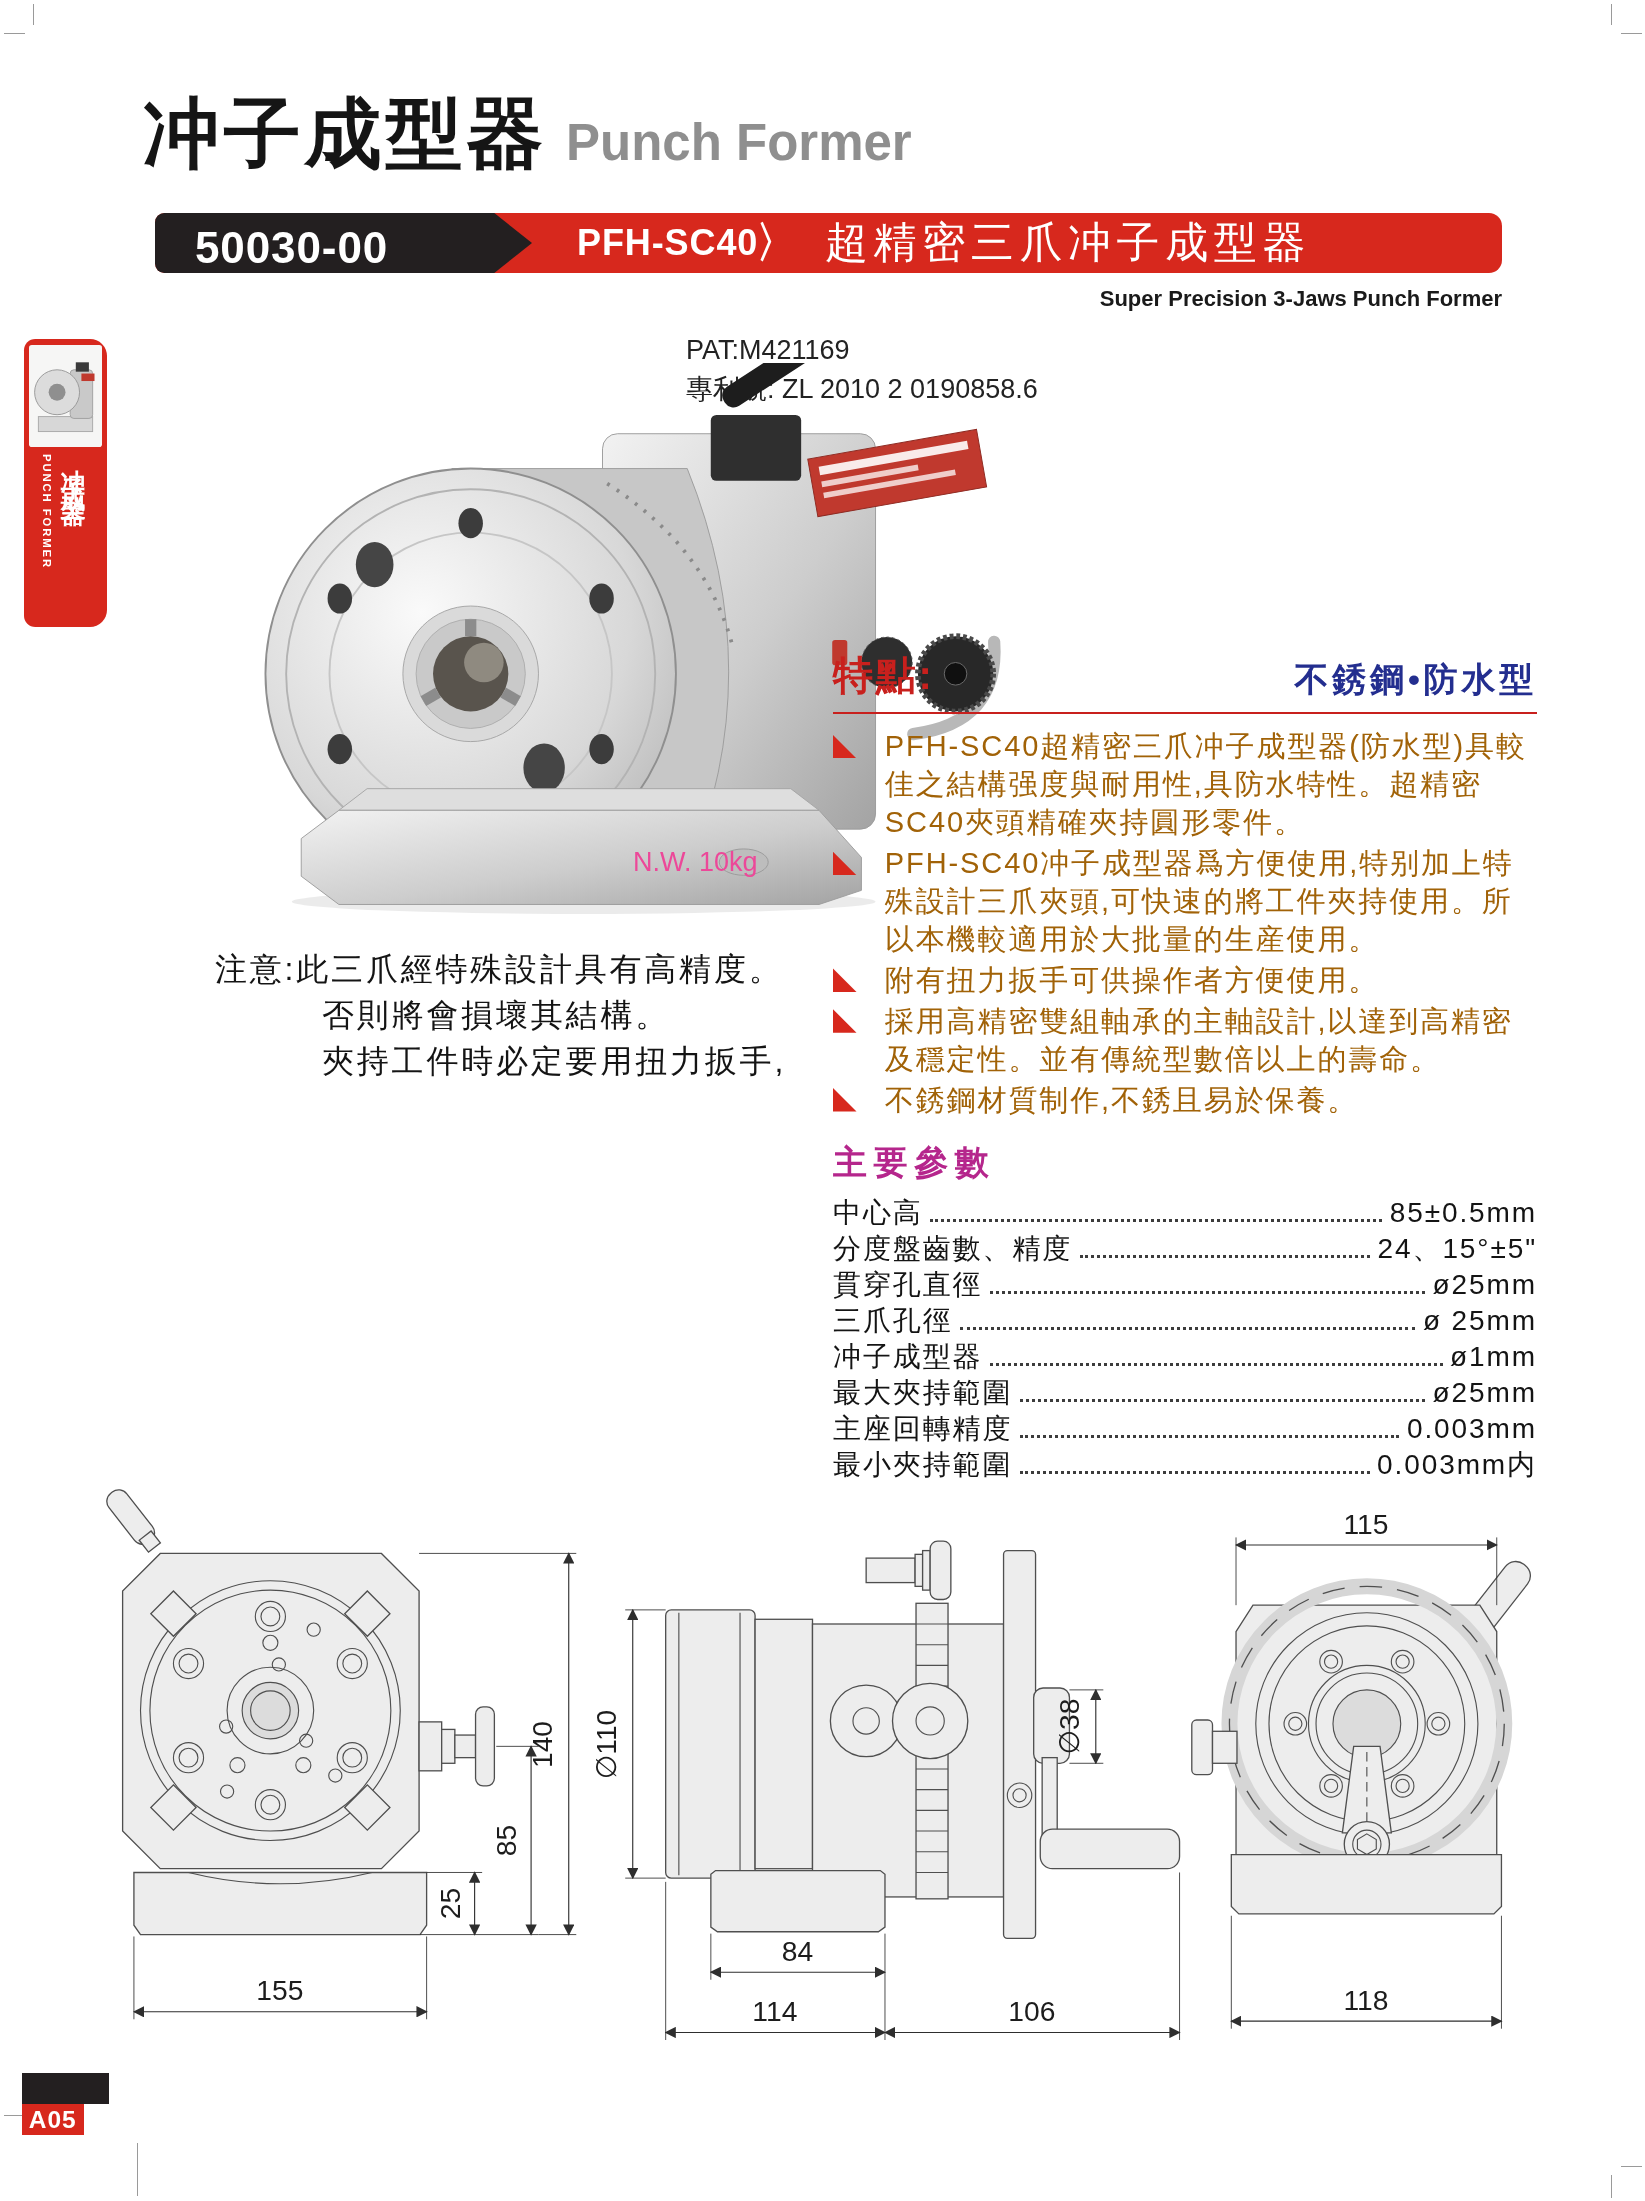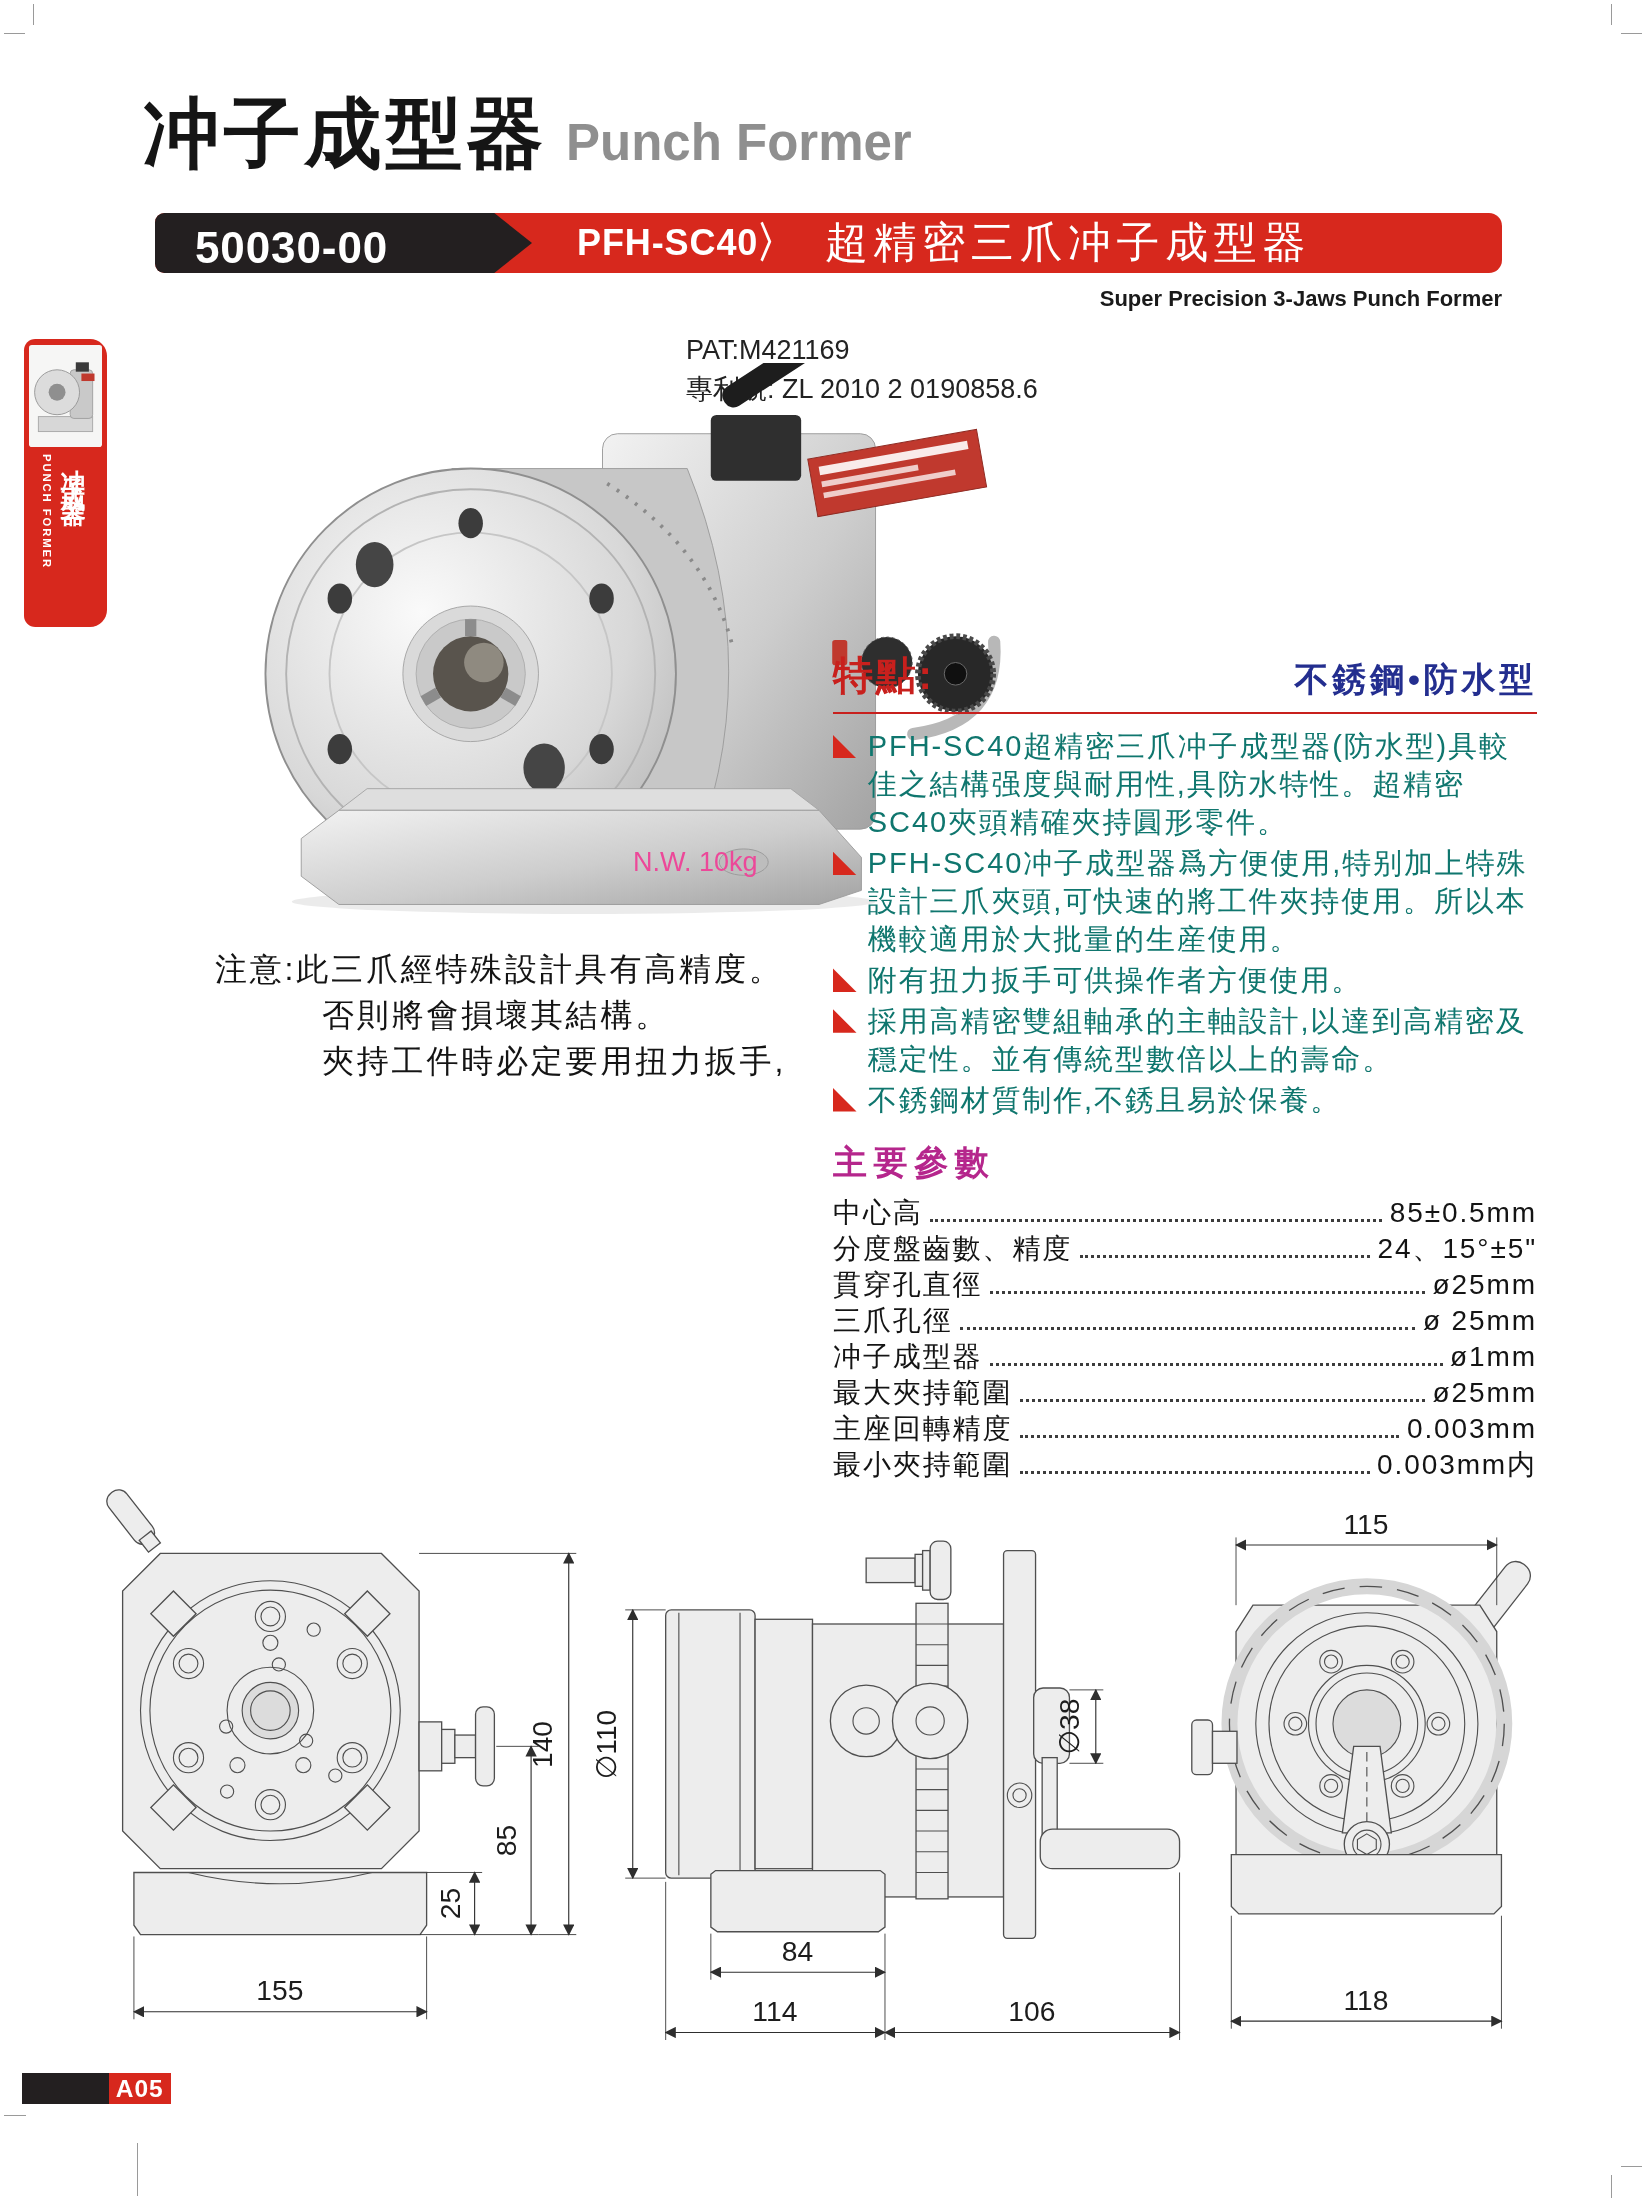--- a/index.html
+++ b/index.html
@@ -45,21 +45,21 @@
   .side-zh { writing-mode:vertical-rl; color:#fff; font-size:24.5px; font-weight:bold; letter-spacing:8.5px; }
   .side-en { writing-mode:vertical-rl; color:#fff; font-size:11.3px; font-weight:bold; letter-spacing:1.9px; margin-top:3.8px; }
 
   
   .right-col { position:absolute; left:833px; top:648px; width:704px; }
   .feat-head { display:flex; justify-content:space-between; align-items:flex-end;
                border-bottom:2.8px solid #c8201d; padding-bottom:9.4px; }
   .feat-title { color:#c8201d; font-size:40px; font-weight:bold; letter-spacing:2.8px; }
   .feat-tag { color:#232e8f; font-size:34px; font-weight:bold; letter-spacing:3.8px; }
   .feat-list { margin-top:13px; }
-  .feat-item { display:flex; font-size:29px; line-height:38px; color:#0f766e; letter-spacing:1.9px; margin-bottom:2.8px; }
+  .feat-item { display:flex; font-size:29px; line-height:38px; color:#a16207; letter-spacing:1.9px; margin-bottom:2.8px;gap:17px; }
   .tri { flex:0 0 auto; width:23.5px; height:23.5px; background:#d7281d; margin:7.5px 11.3px 0 0;
          clip-path:polygon(0 0, 0 100%, 100% 100%); }
   .param-head { color:#b5268c; font-size:34px; font-weight:bold; letter-spacing:6.6px; margin:21px 0 9.4px 0; }
   .param-row { display:flex; align-items:flex-end; font-size:28px; line-height:36px; color:#141414; letter-spacing:1.9px; }
   .leader { flex:1; border-bottom:3.8px dotted #3c3c3c; margin:0 7.5px 9.4px 7.5px; }
 
   
   .note { position:absolute; left:215px; top:946px; font-size:32px; line-height:46px;
           color:#141414; letter-spacing:2.8px; }
   .note-row { display:flex; }
@@ -69,21 +69,21 @@
   .drawings { position:absolute; left:75px; top:1464px; width:1507px; height:640px; }
   .drawings svg { display:block; }
   .dwg-shape { fill:#ededed; stroke:#4f4f4f; stroke-width:1.4; }
   .dwg-line  { fill:none; stroke:#4f4f4f; stroke-width:1.2; }
   .dwg-dark  { fill:#dcdcdc; stroke:#4f4f4f; stroke-width:1.2; }
   .dim  { stroke:#2e2e2e; stroke-width:1.2; fill:none; }
   .ext  { stroke:#2e2e2e; stroke-width:0.9; fill:none; }
   .dim-text { font-family:"Liberation Sans", sans-serif; font-size:30px; fill:#1c1c1c; }
 
   
-  .page-badge { position:absolute; left:21.7px; top:2073px; display:flex; z-index:5; }
+  .page-badge { position:absolute; left:21.7px; top:2073px; display:flex; z-index:5;flex-direction:column; }
   .badge-black { width:87px; height:31px; background:#231f20; }
   .badge-red { width:62px; height:31px; background:#d7281d; color:#fff; font-weight:bold;
                font-size:24.5px; display:flex; align-items:center; justify-content:center; letter-spacing:0.9px; }
 </style>
 </head>
 <body>
 
 <div class="page">
 
   <div class="mark" style="left:33px;top:3.8px;width:0.9px;height:21px;"></div>

